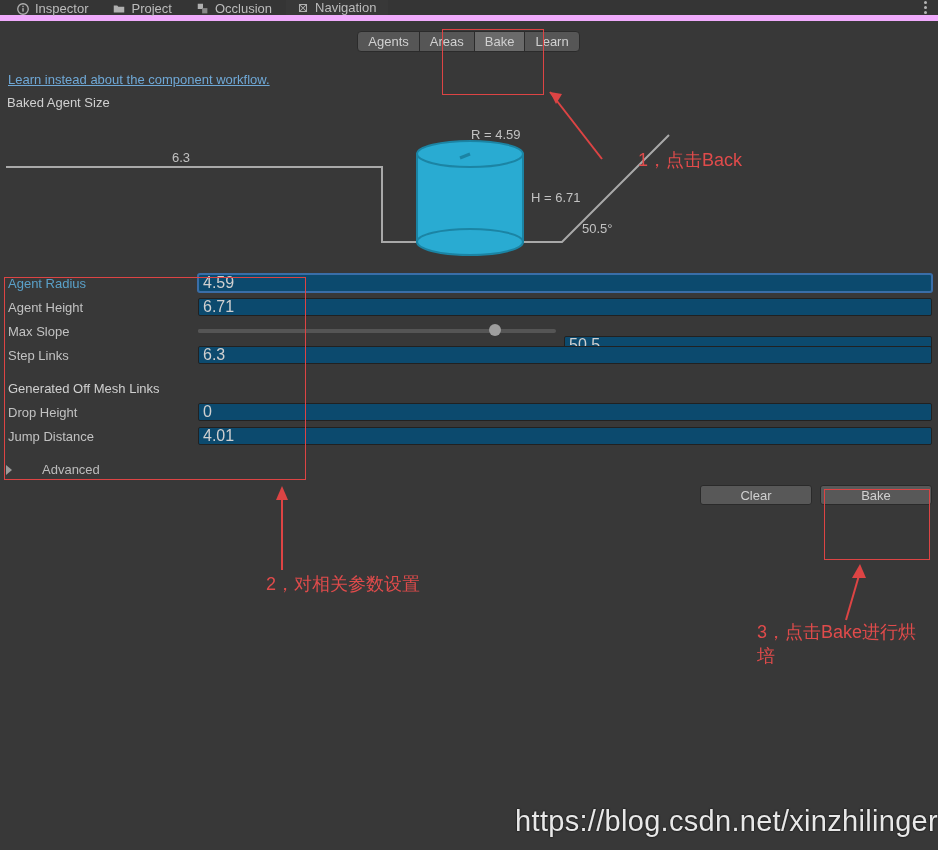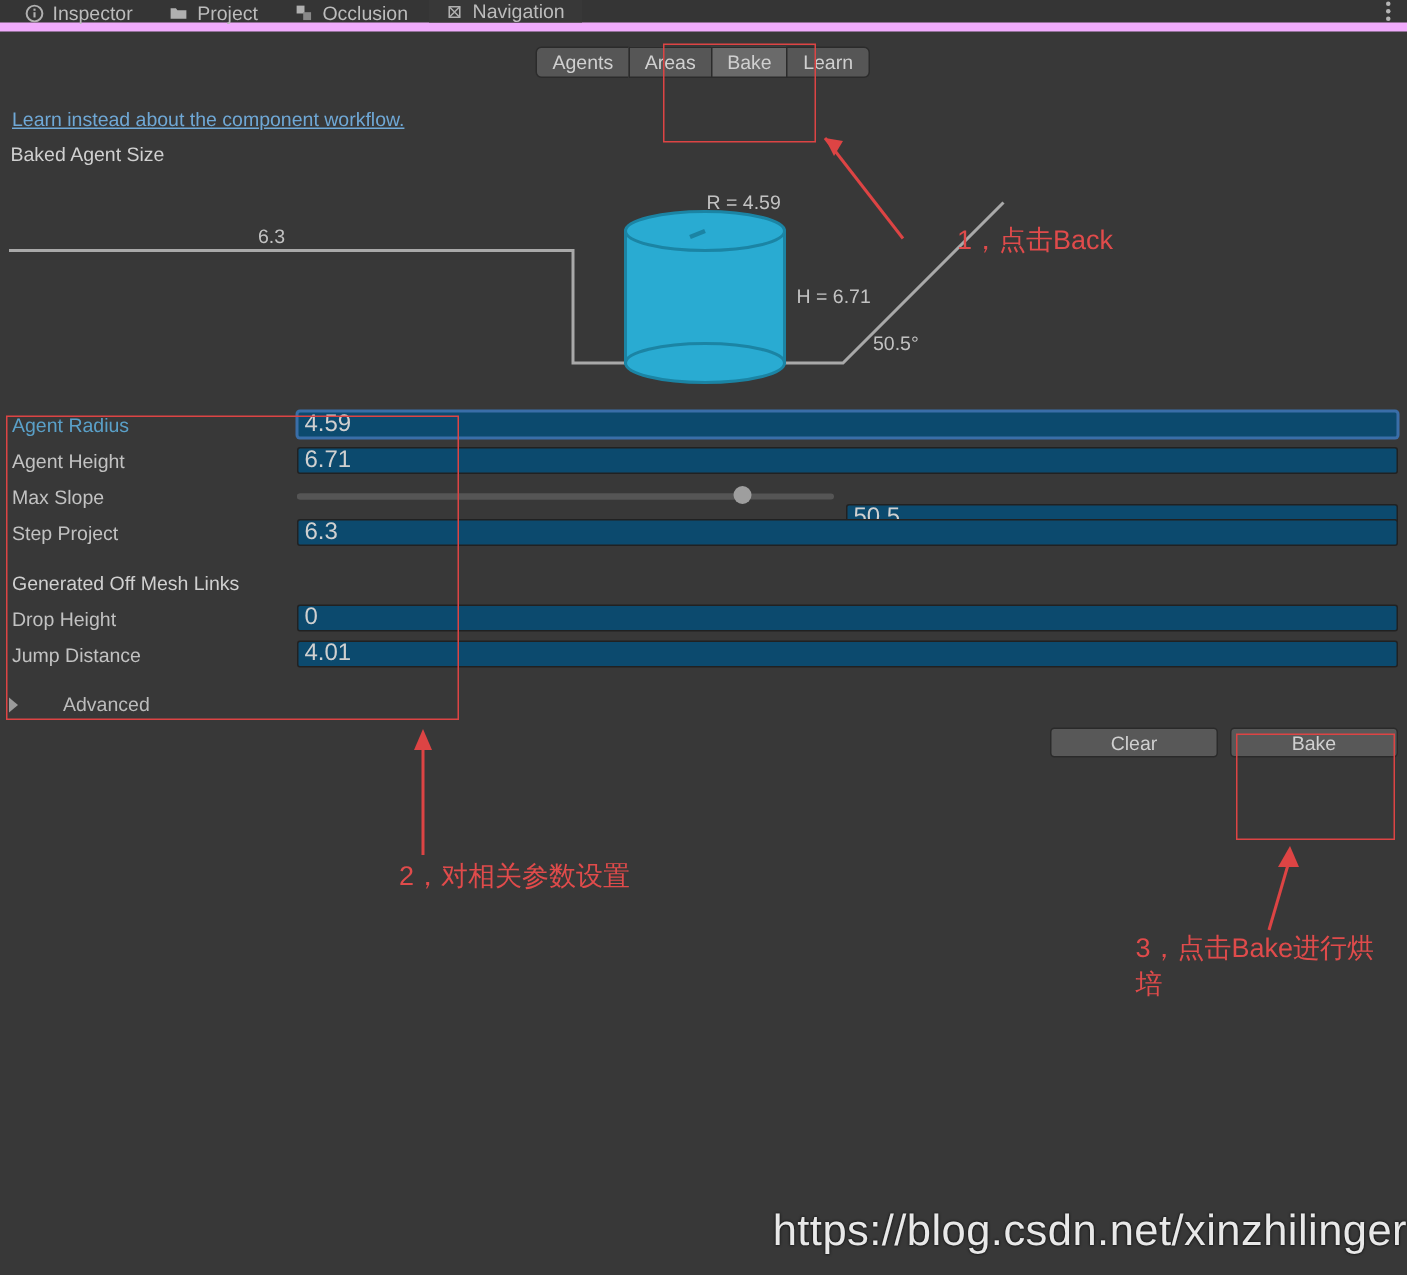--- a/index.html
+++ b/index.html
@@ -208,21 +208,21 @@
     <div class="lab">Max Slope</div>
     <div class="slider-wrap">
       <div class="slider-track">
         <div class="slider-fill"></div>
         <div class="slider-handle"></div>
       </div>
       <input type="text" class="sval" value="50.5" style="">
     </div>
   </div>
   <div class="row">
-    <div class="lab">Step Project</div>
+    <div class="lab">Step Links</div>
     <input type="text" value="6.3" style="">
   </div>
 
   <div class="subheader">Generated Off Mesh Links</div>
   <div class="row">
     <div class="lab">Drop Height</div>
     <input type="text" value="0" style="">
   </div>
   <div class="row">
     <div class="lab">Jump Distance</div>

